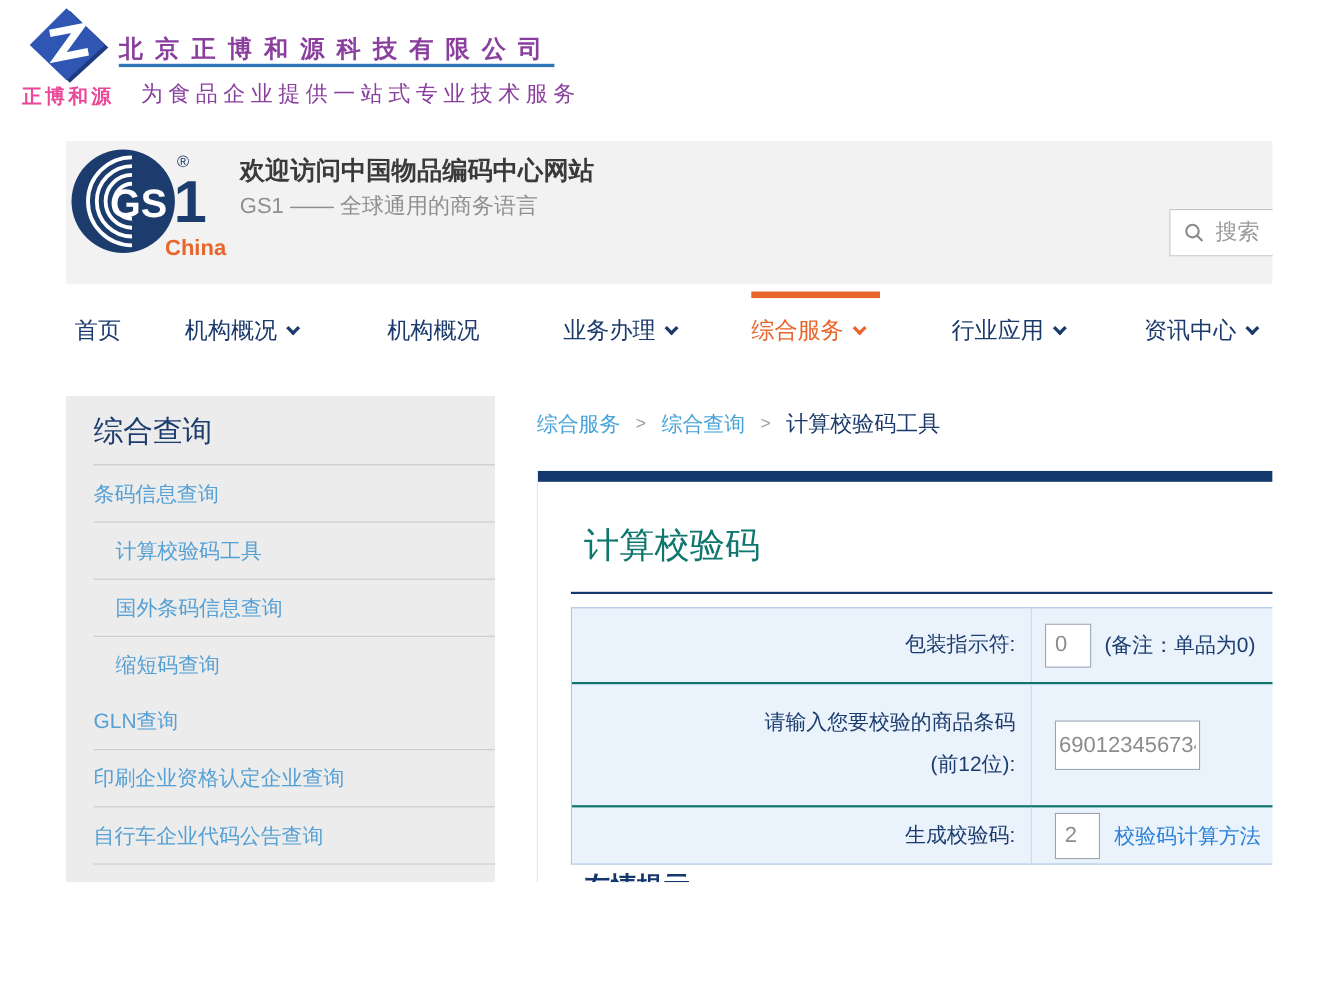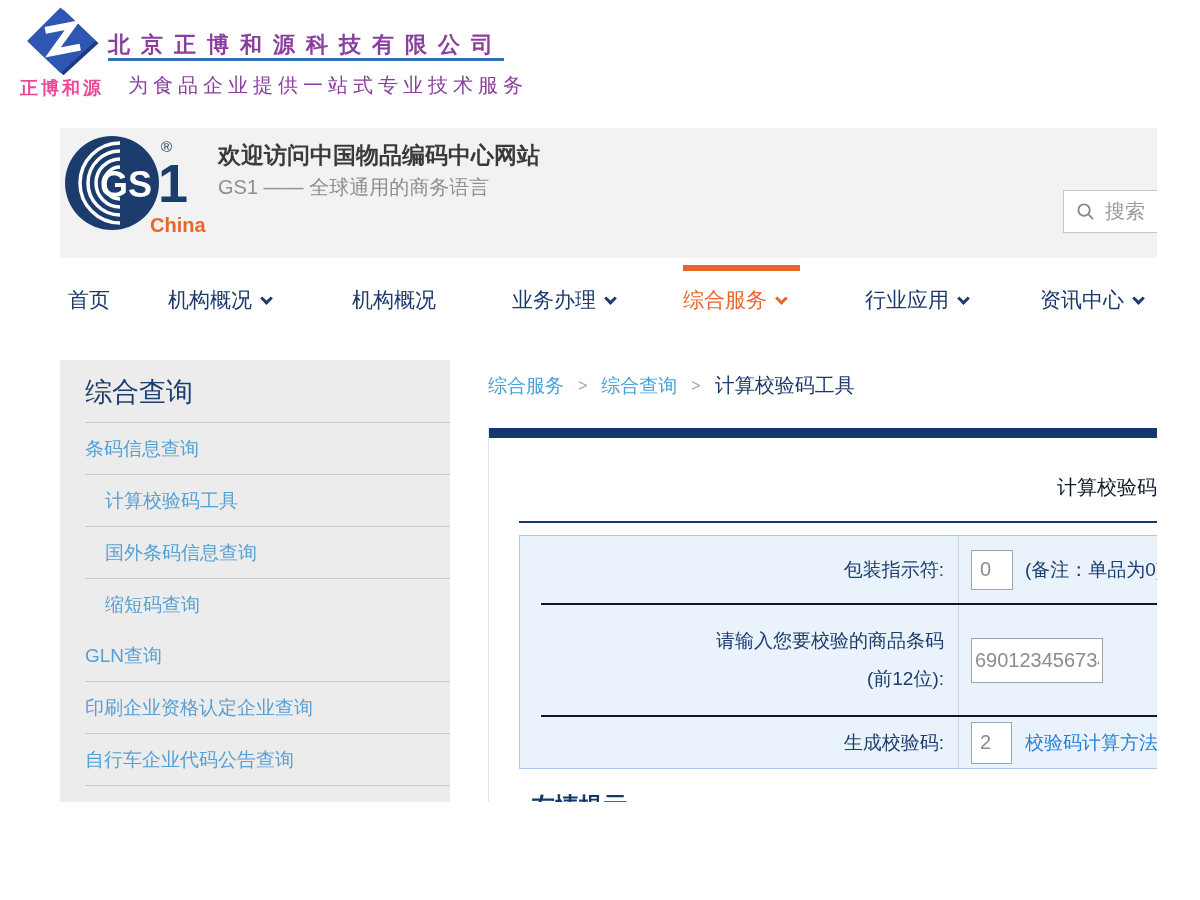--- a/index.html
+++ b/index.html
@@ -54,26 +54,26 @@
   .breadcrumb { position:absolute; left:428px; top:244px; display:flex; align-items:center; gap:14px;
     font-size:19px; white-space:nowrap; }
   .crumb-link { color:#44a1d9; cursor:pointer; }
   .crumb-sep { color:#a0a0a0; font-size:16px; }
   .crumb-current { color:#1b3a6b; font-size:20px; }
 
   
   .panel { position:absolute; left:428px; top:300px; width:669px; height:374px; background:#fff;
     border-left:1px solid #e2e7ed; overflow:hidden; }
   .panel-topbar { width:100%; height:10px; background:#14386e; }
-  .panel-title { margin:36px 0 0 42px; font-size:20px; color:#0f172a;text-align:right; }
+  .panel-title { margin:36px 0 0 42px; font-size:32px; color:#0f766e; }
   .panel-underline { margin:20px 0 0 30px; height:2px; background:#14386e; width:640px; }
 
-  .form-table { margin:12px 0 0 30px; width:680px; background:#eaf3fc; border:1px solid #a9c8e8;padding-left:21px; }
+  .form-table { margin:12px 0 0 30px; width:680px; background:#eaf3fc; border:1px solid #a9c8e8; }
   .form-row { display:flex; align-items:center; }
-  .form-row + .form-row { border-top:2px solid #0f172a; }
+  .form-row + .form-row { border-top:2px solid #0f766e;gap:9px; }
   .row-1 { height:67px; } .row-2 { height:112px; } .row-3 { height:53px; }
   .cell-label { flex:0 0 418px; text-align:right; padding-right:14px; font-size:19px; color:#1c3c6e;
     border-right:1px solid #c9d9ea; align-self:stretch; display:flex; flex-direction:column;
     justify-content:center; line-height:38px; }
   .cell-value { flex:1; display:flex; align-items:center; padding-left:12px; }
   .ipt { border:1px solid #9ba6b3; background:#fff; color:#8c8c8c; font-size:20px;
     font-family:inherit; outline:none; }
   .ipt-pi { width:42px; height:40px; padding-left:8px; }
   .ipt-code { width:132px; height:45px; padding:0 3px; }
   .ipt-check { width:41px; height:42px; padding-left:8px; }

